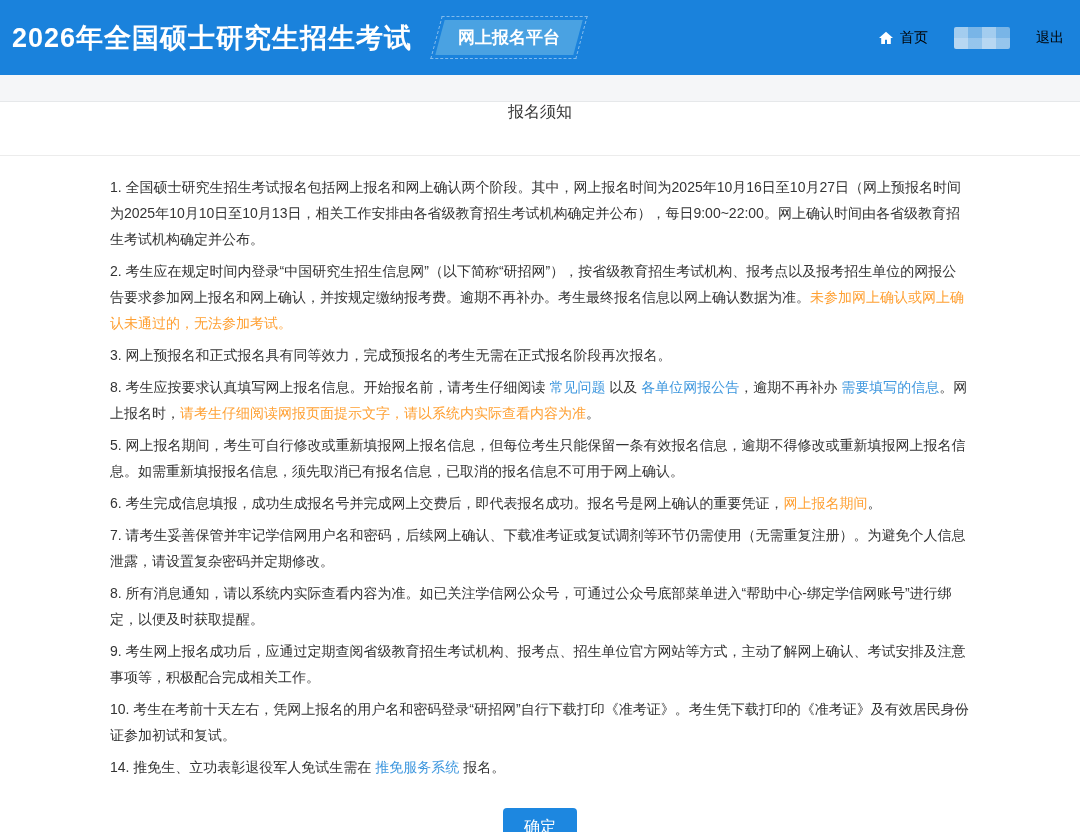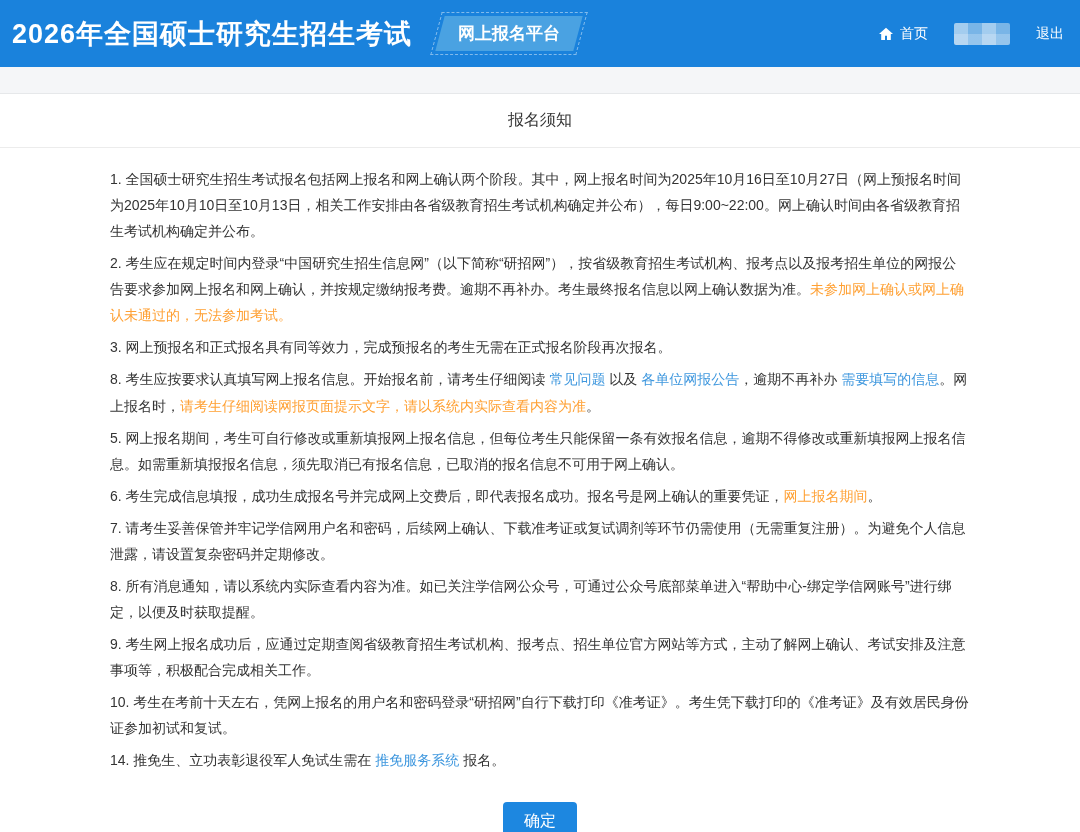--- a/index.html
+++ b/index.html
@@ -11,68 +11,68 @@
     --text:#333;
   }
   *{box-sizing:border-box;}
   html,body{margin:0;padding:0;}
   body{
     width:1080px;height:832px;overflow:hidden;background:#fff;
     font-family:"Liberation Sans","DejaVu Sans",sans-serif;color:var(--text);
   }
   
   .topbar{
-    height:67px;background:var(--header-blue);
+    height:75px;background:var(--header-blue);
     display:flex;align-items:center;padding:0 16px 0 12px;
   }
   .brand-title{
     color:#fff;font-size:27px;font-weight:bold;letter-spacing:1px;white-space:nowrap;
   }
   .badge-wrap{
     margin-left:24px;transform:skewX(-15deg);
     border:1px dashed rgba(255,255,255,.45);
     padding:3px;
   }
   .badge{
     background:var(--badge-blue);color:#fff;font-size:17px;font-weight:bold;
     padding:6px 18px;display:block;
   }
   .badge-inner{display:block;transform:skewX(15deg);}
   .top-nav{
     margin-left:auto;display:flex;align-items:center;color:#fff;font-size:14px;
   }
-  .nav-link{display:flex;align-items:center;gap:6px;color:#ffffff;text-decoration:none;cursor:pointer;justify-content:flex-end;}
+  .nav-link{display:flex;align-items:center;gap:6px;color:#000000;text-decoration:none;cursor:pointer;justify-content:flex-end;}
   .home-icon{width:16px;height:16px;display:inline-block;}
   .redacted{
     width:56px;height:22px;margin:0 26px;border-radius:2px;
     background-color:#66abe4;
     background-image:
       repeating-linear-gradient(90deg, rgba(255,255,255,.40) 0 14px, rgba(255,255,255,.12) 14px 28px),
       repeating-linear-gradient(0deg, rgba(255,255,255,.22) 0 11px, rgba(255,255,255,0) 11px 22px);
   }
   
   .subbar{
     height:27px;background:#f5f6f8;border-bottom:1px solid #e6e8ea;
   }
   
   .titlebar{
     height:54px;background:#fff;border-bottom:1px solid #ececec;
-    display:flex;align-items:center;justify-content:center;
+    display:flex;justify-content:center;
     font-size:16px;color:var(--text);
   }
   
   .content{
     width:860px;margin:0 auto;padding-top:18px;
   }
   .para{
     margin:0 0 6px 0;font-size:14px;line-height:26px;color:var(--text);
   }
   .seg-normal{color:var(--text);}
   .seg-orange{color:var(--warn-orange);}
-  .seg-link{color:var(--link-blue);text-decoration:none;cursor:pointer;font-family:Liberation Serif, serif;}
+  .seg-link{color:var(--link-blue);text-decoration:none;cursor:pointer;}
   
   .button-row{text-align:center;margin-top:28px;}
   .confirm-btn{
     background:var(--button-blue);color:#fff;border:none;border-radius:4px;
     font-size:16px;padding:9px 21px;cursor:pointer;
     font-family:"Liberation Sans","DejaVu Sans",sans-serif;
   }
 </style>
 </head>
 <body>

